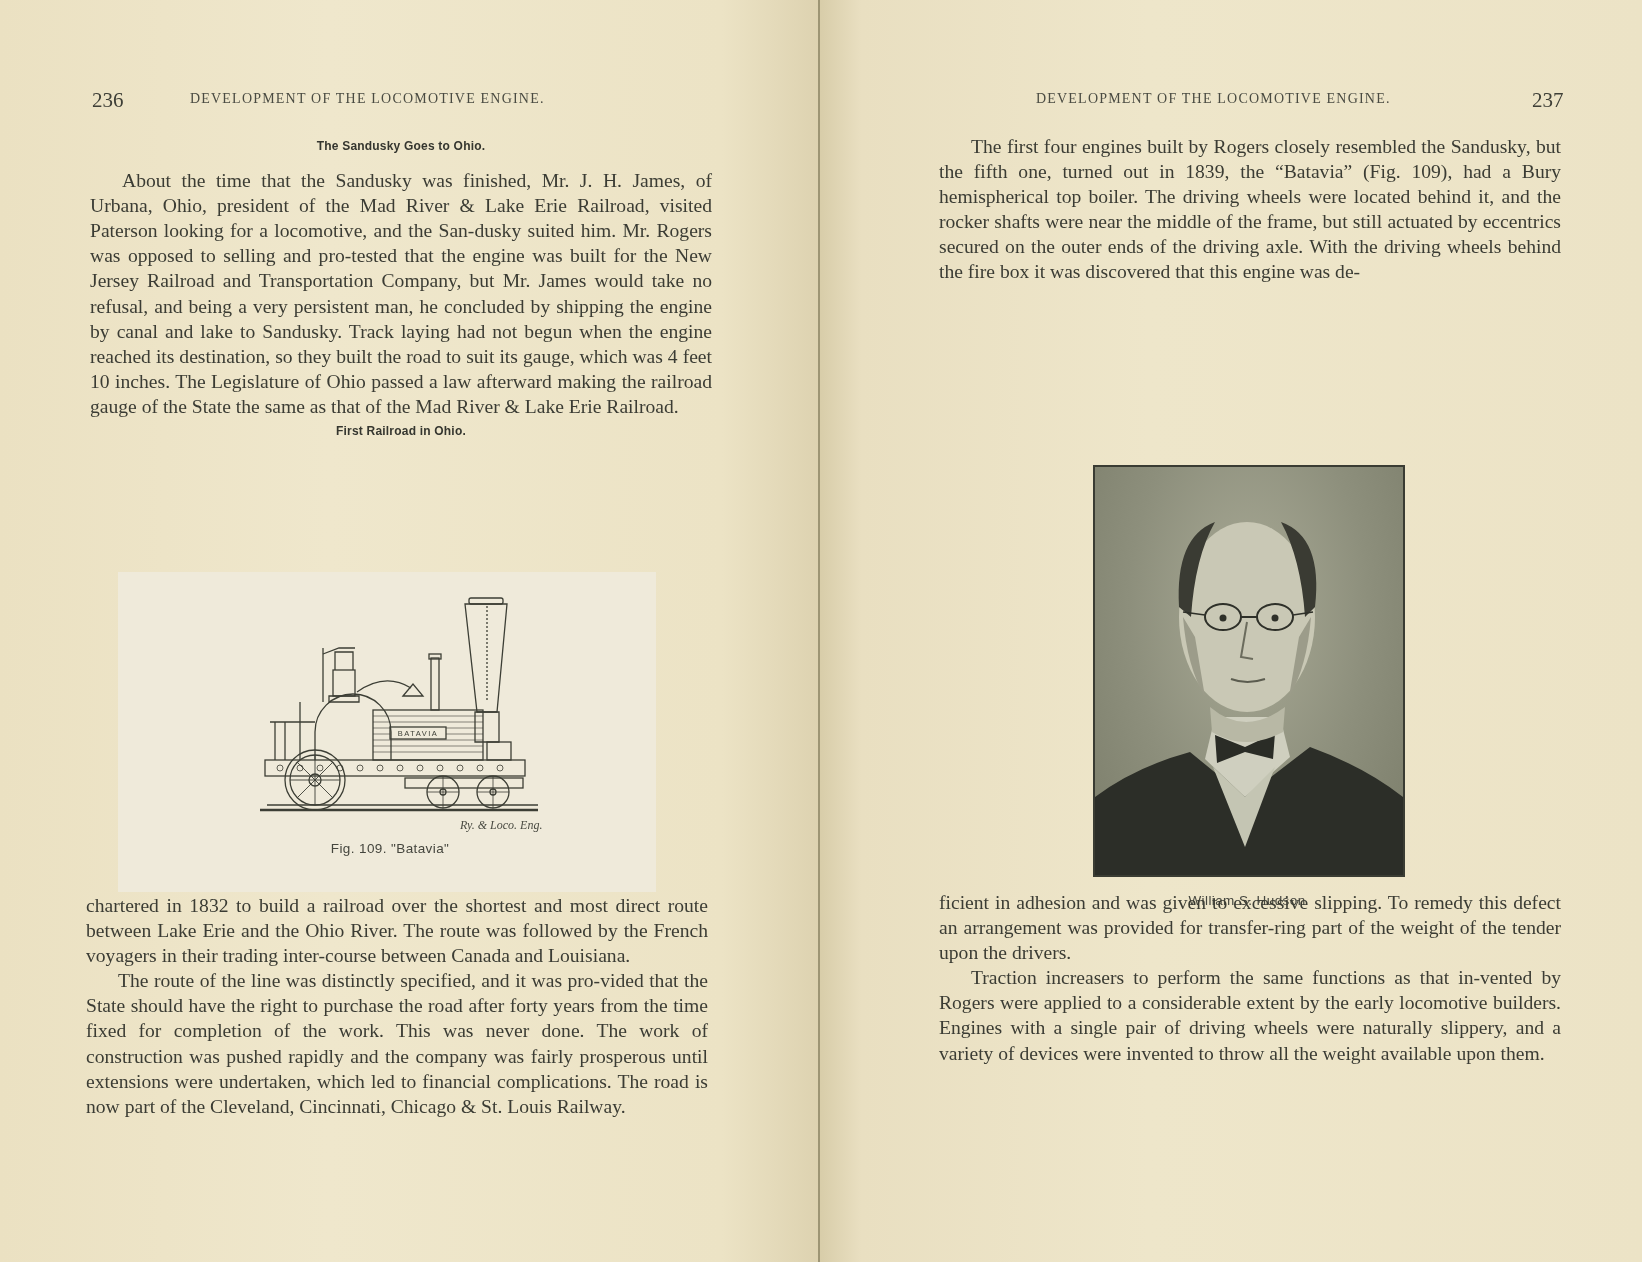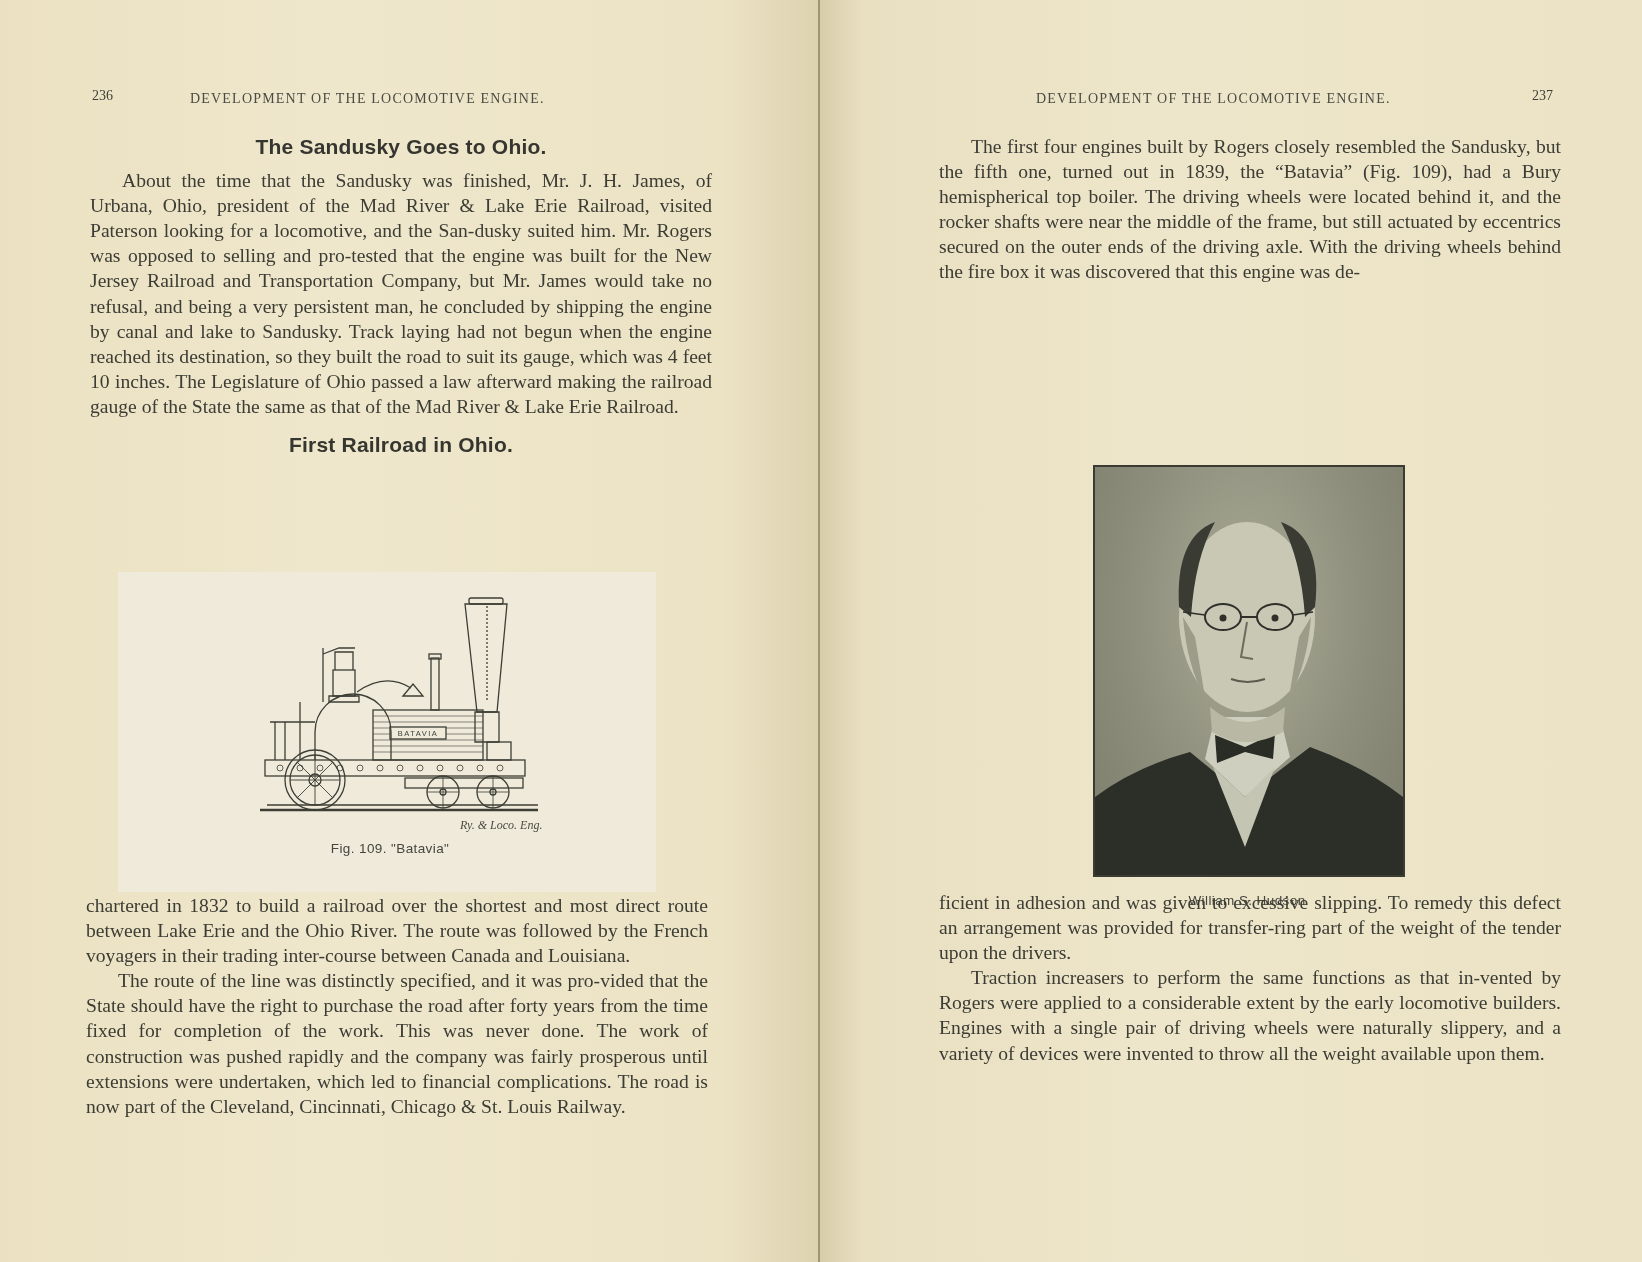--- a/index.html
+++ b/index.html
@@ -27,33 +27,33 @@
       position: absolute; left: 818px; top: 0; width: 2px; height: 1262px;
       background: #9d9574;
     }
     .running-head {
       position: absolute; top: 91px;
       font-size: 14px; letter-spacing: 1.2px;
       color: #4a4b42;
     }
     .folio {
       position: absolute; top: 88px;
-      font-size: 14px; color: #3e3f37;
+      font-size: 21px; color: #3e3f37;
     }
     .col {
       position: absolute;
       font-size: 19.6px; line-height: 25.1px;
       text-align: justify;
       color: #3b3c34;
     }
     .col p { margin: 0; text-indent: 32px; }
     .col p.noindent { text-indent: 0; }
     .heading {
       font-family: "Liberation Sans", "DejaVu Sans", sans-serif;
-      font-size: 21px; font-weight: bold; text-align: center;
+      font-size: 12px; font-weight: bold; text-align: center;
       color: #35362f; letter-spacing: 0.2px;
       margin: 0;
     }
     .fig-panel {
       position: absolute; left: 118px; top: 572px; width: 538px; height: 320px;
       background: #efeada;
     }
     .loco {
       position: absolute; left: 255px; top: 592px; width: 285px; height: 240px;
     }
@@ -79,21 +79,21 @@
 
 <div class="spread">
 
   <div class="page left">
     <span class="folio" style="left:92px;">236</span>
     <span class="running-head" style="left:190px;">DEVELOPMENT OF THE LOCOMOTIVE ENGINE.</span>
 
     <div class="col" style="left:90px; top:134px; width:622px;">
       <h2 class="heading" style="margin-bottom:9px;">The Sandusky Goes to Ohio.</h2>
       <p>About the time that the Sandusky was finished, Mr. J. H. James, of Urbana, Ohio, president of the Mad River &amp; Lake Erie Railroad, visited Paterson looking for a locomotive, and the San-dusky suited him.  Mr. Rogers was opposed to selling and pro-tested that the engine was built for the New Jersey Railroad and Transportation Company, but Mr. James would take no refusal, and being a very persistent man, he concluded by shipping the engine by canal and lake to Sandusky.  Track laying had not begun when the engine reached its destination, so they built the road to suit its gauge, which was 4 feet 10 inches.  The Legislature of Ohio passed a law afterward making the railroad gauge of the State the same as that of the Mad River &amp; Lake Erie Railroad.</p>
-      <h2 class="heading" style="margin-top:13px; margin-bottom:9px;">First Railroad in Ohio.</h2>
+      <h2 class="heading" style="margin-bottom:9px;">First Railroad in Ohio.</h2>
     </div>
 
     <div class="fig-panel"></div>
 
     <svg class="loco" viewBox="0 0 285 240" xmlns="http://www.w3.org/2000/svg">
       <g fill="none" stroke="#3c3e35" stroke-width="1.3">
 
         <line x1="5" y1="218" x2="283" y2="218" stroke-width="2.5"></line>
         <line x1="12" y1="213" x2="283" y2="213"></line>
 

